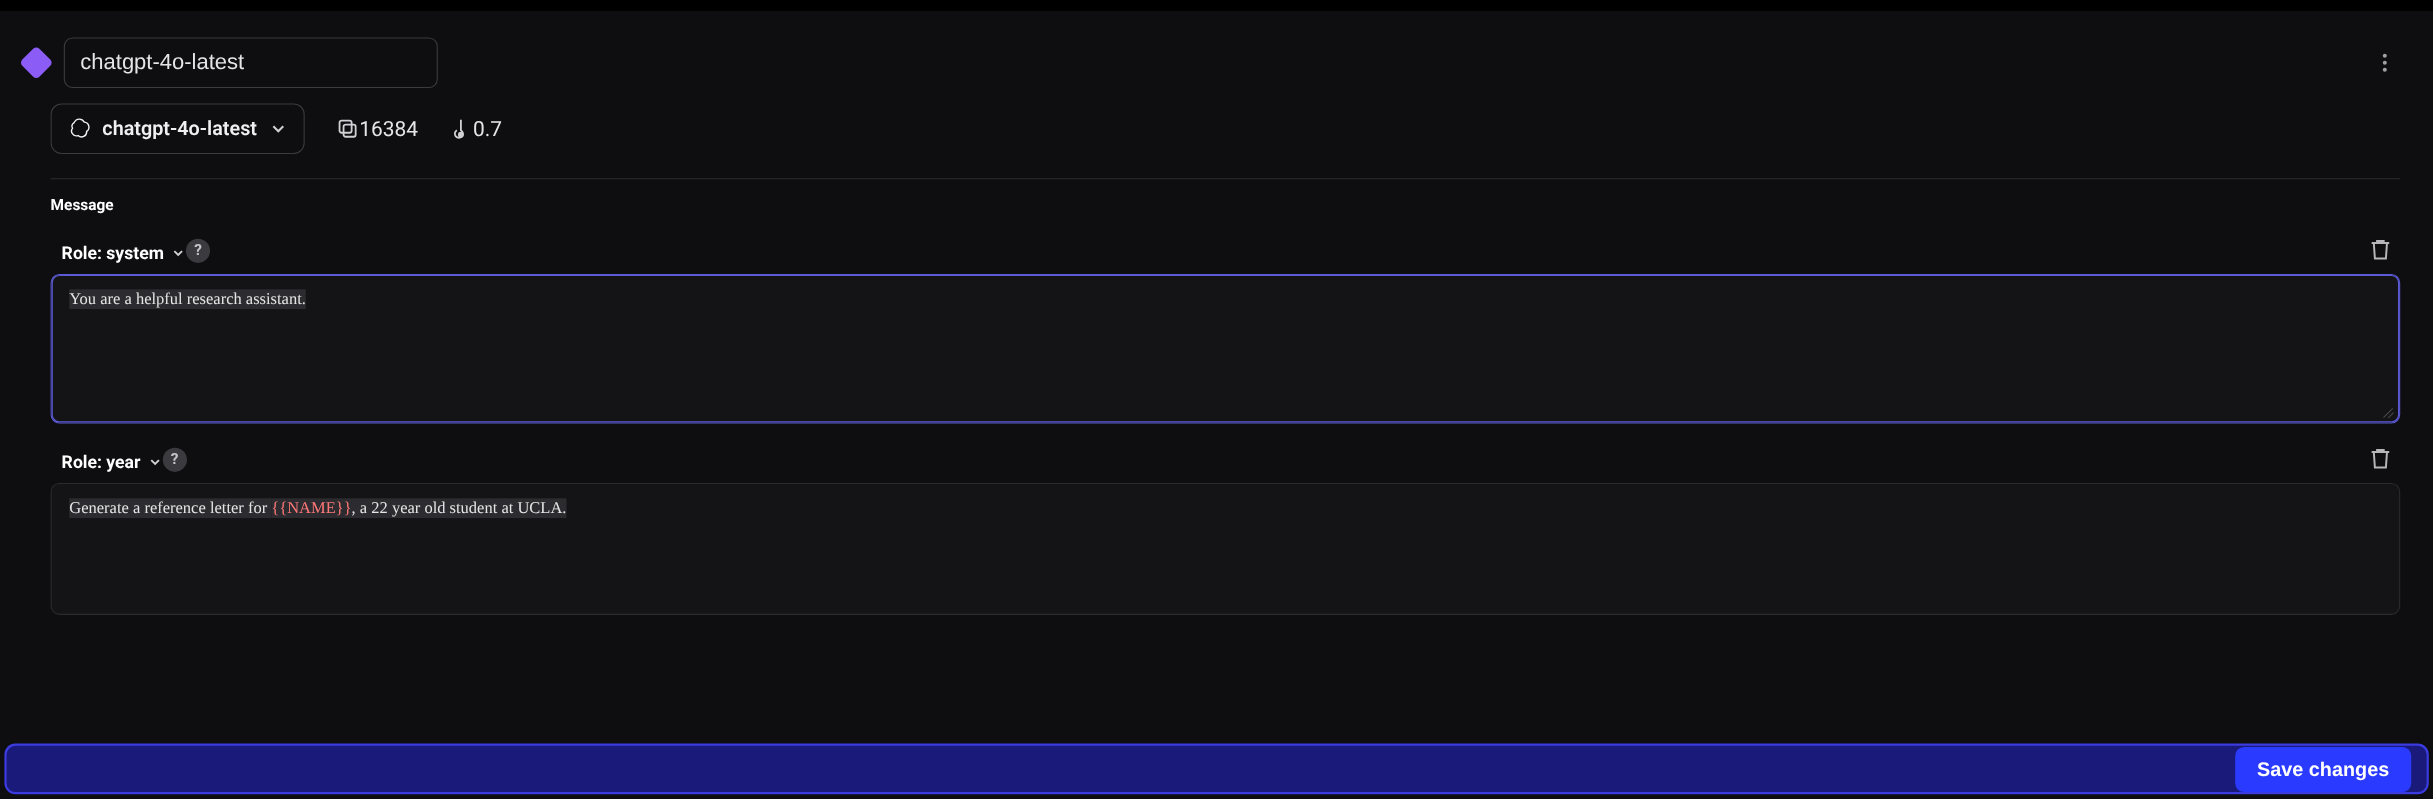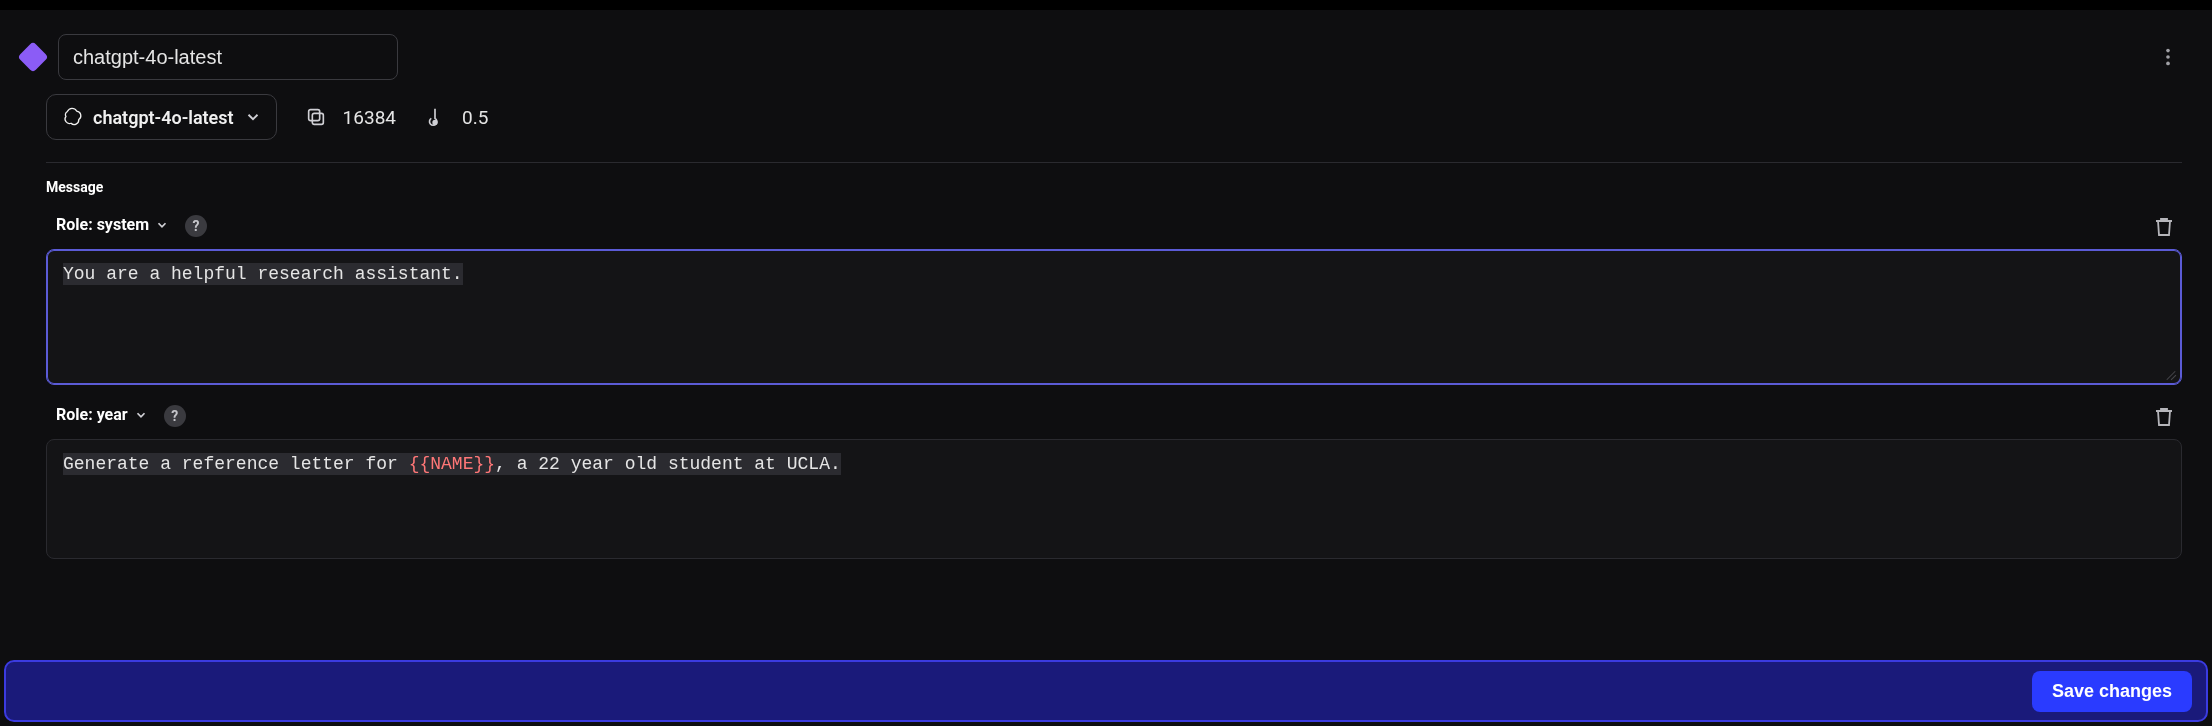--- a/index.html
+++ b/index.html
@@ -75,42 +75,42 @@
     cursor: pointer;
   }
   .chip-icon {
     width: 22px; height: 22px;
     flex-shrink: 0;
   }
   .chevron { width: 18px; height: 18px; color: #d0d0d5; }
   .stat {
     display: inline-flex;
     align-items: center;
-    gap: 16px;
+    gap: 0;
     font-size: 19px;
     color: #e5e5e5;
   }
   .stat-icon { width: 22px; height: 22px; color: #d0d0d5; }
   .divider {
     border: none;
     border-top: 1px solid #2a2a2f;
     margin-top: 22px;
     margin-left: 16px;
   }
   .section-label {
     font-size: 14px;
     font-weight: 700;
     color: #fff;
     padding-top: 16px;
     padding-left: 16px;
   }
   .role-row {
     display: flex;
-    align-items: flex-start;
-    gap: 16px;
+    align-items: flex-end;
+    gap: 0;
     padding-top: 20px;
     padding-left: 26px;
   }
   .role-select {
     display: inline-flex;
     align-items: center;
     gap: 6px;
     font-size: 16px;
     font-weight: 700;
     color: #fff;
@@ -142,22 +142,22 @@
     border-radius: 8px;
     padding: 12px 16px;
     position: relative;
     background: #141416;
   }
   .msg-box.focused {
     border-color: #5b5bd6;
     box-shadow: 0 0 0 1px #5b5bd6 inset;
   }
   .msg-content {
-    font-family: Liberation Mono, monospace;
-    font-size: 18px;
+    font-family: Liberation Serif, serif;
+    font-size: 15px;
     line-height: 1.4;
     white-space: pre-wrap;
     color: #e5e5e5;
     min-height: 110px;
   }
   .hl {
     background: #2b2b30;
     display: inline;
     padding: 1px 0;
   }
@@ -173,21 +173,21 @@
     position: absolute;
     background: #6a6a70;
     height: 1px;
     transform: rotate(-45deg);
   }
   .resize-nub::before { width: 12px; bottom: 4px; right: 0; }
   .resize-nub::after  { width: 7px;  bottom: 2px; right: 0; }
   .footer {
     position: absolute;
     left: 4px; right: 4px; bottom: 4px;
-    height: 62px;
+    height: 46px;
     background: #1a1a7a;
     border: 2px solid #3b3be0;
     border-radius: 10px;
     display: flex;
     align-items: center;
     justify-content: flex-end;
     padding: 0 14px;
   }
   .save-btn {
     background: #2a3bff;
@@ -235,21 +235,21 @@
         <rect x="8" y="8" width="12" height="12" rx="2"></rect>
     </svg>
     <span>16384</span>
   </div>
 
   <div class="stat">
     <svg class="stat-icon" viewBox="0 0 24 24" fill="none" stroke="currentColor" stroke-width="1.8">
       <path d="M12 3v10.5a4 4 0 1 1-4 0"></path>
         <circle cx="12" cy="18" r="2" fill="currentColor"></circle>
     </svg>
-    <span>0.5</span>
+    <span>0.7</span>
   </div>
 </div>
 
 <hr class="divider">
 
 <div class="section-label">Message</div>
 
 <div class="role-row">
   <div class="role-select">
     <span>Role: system</span>

